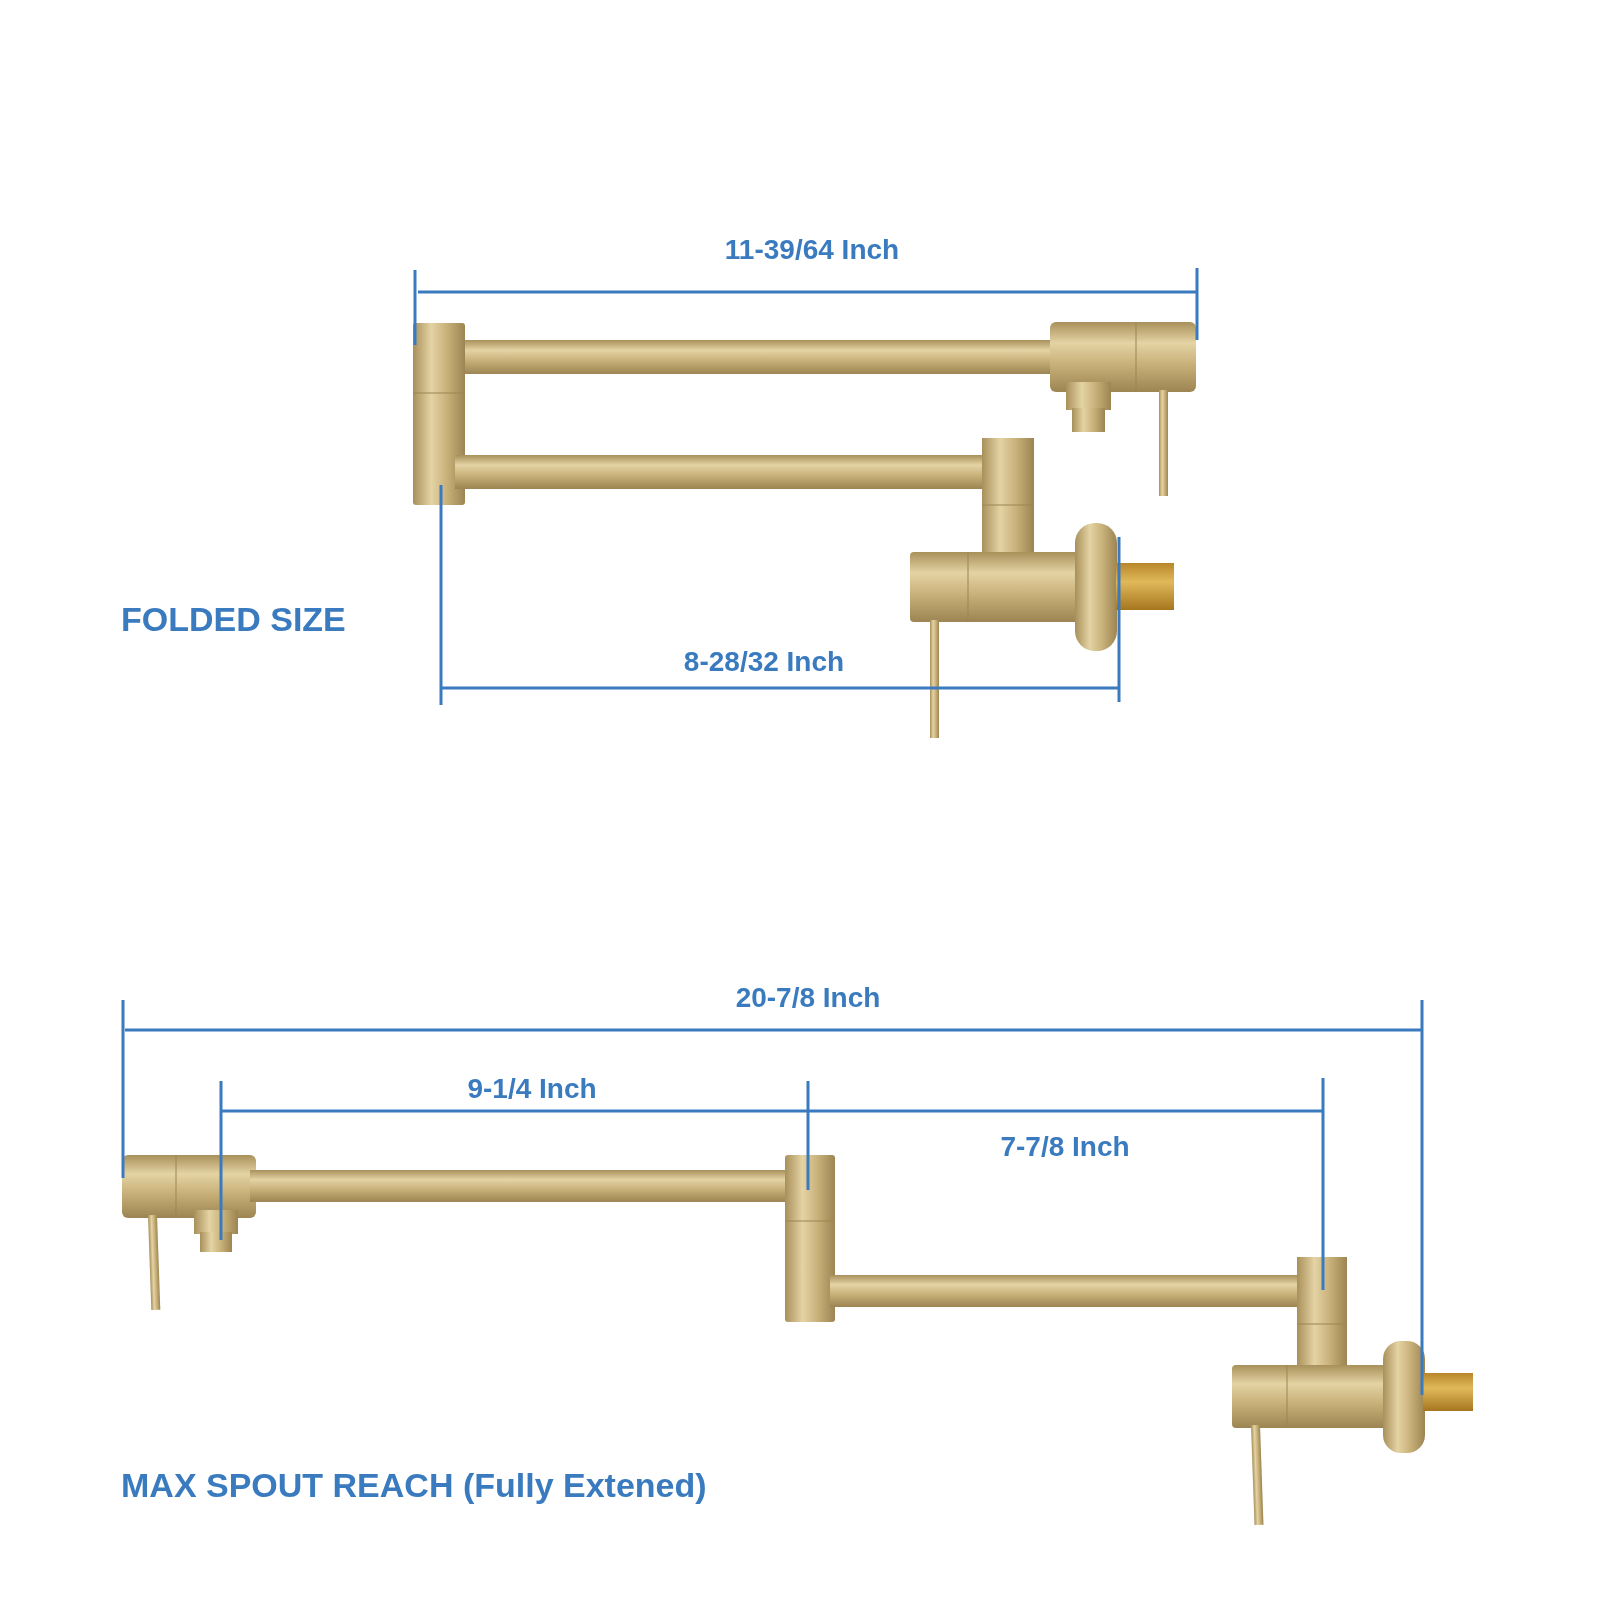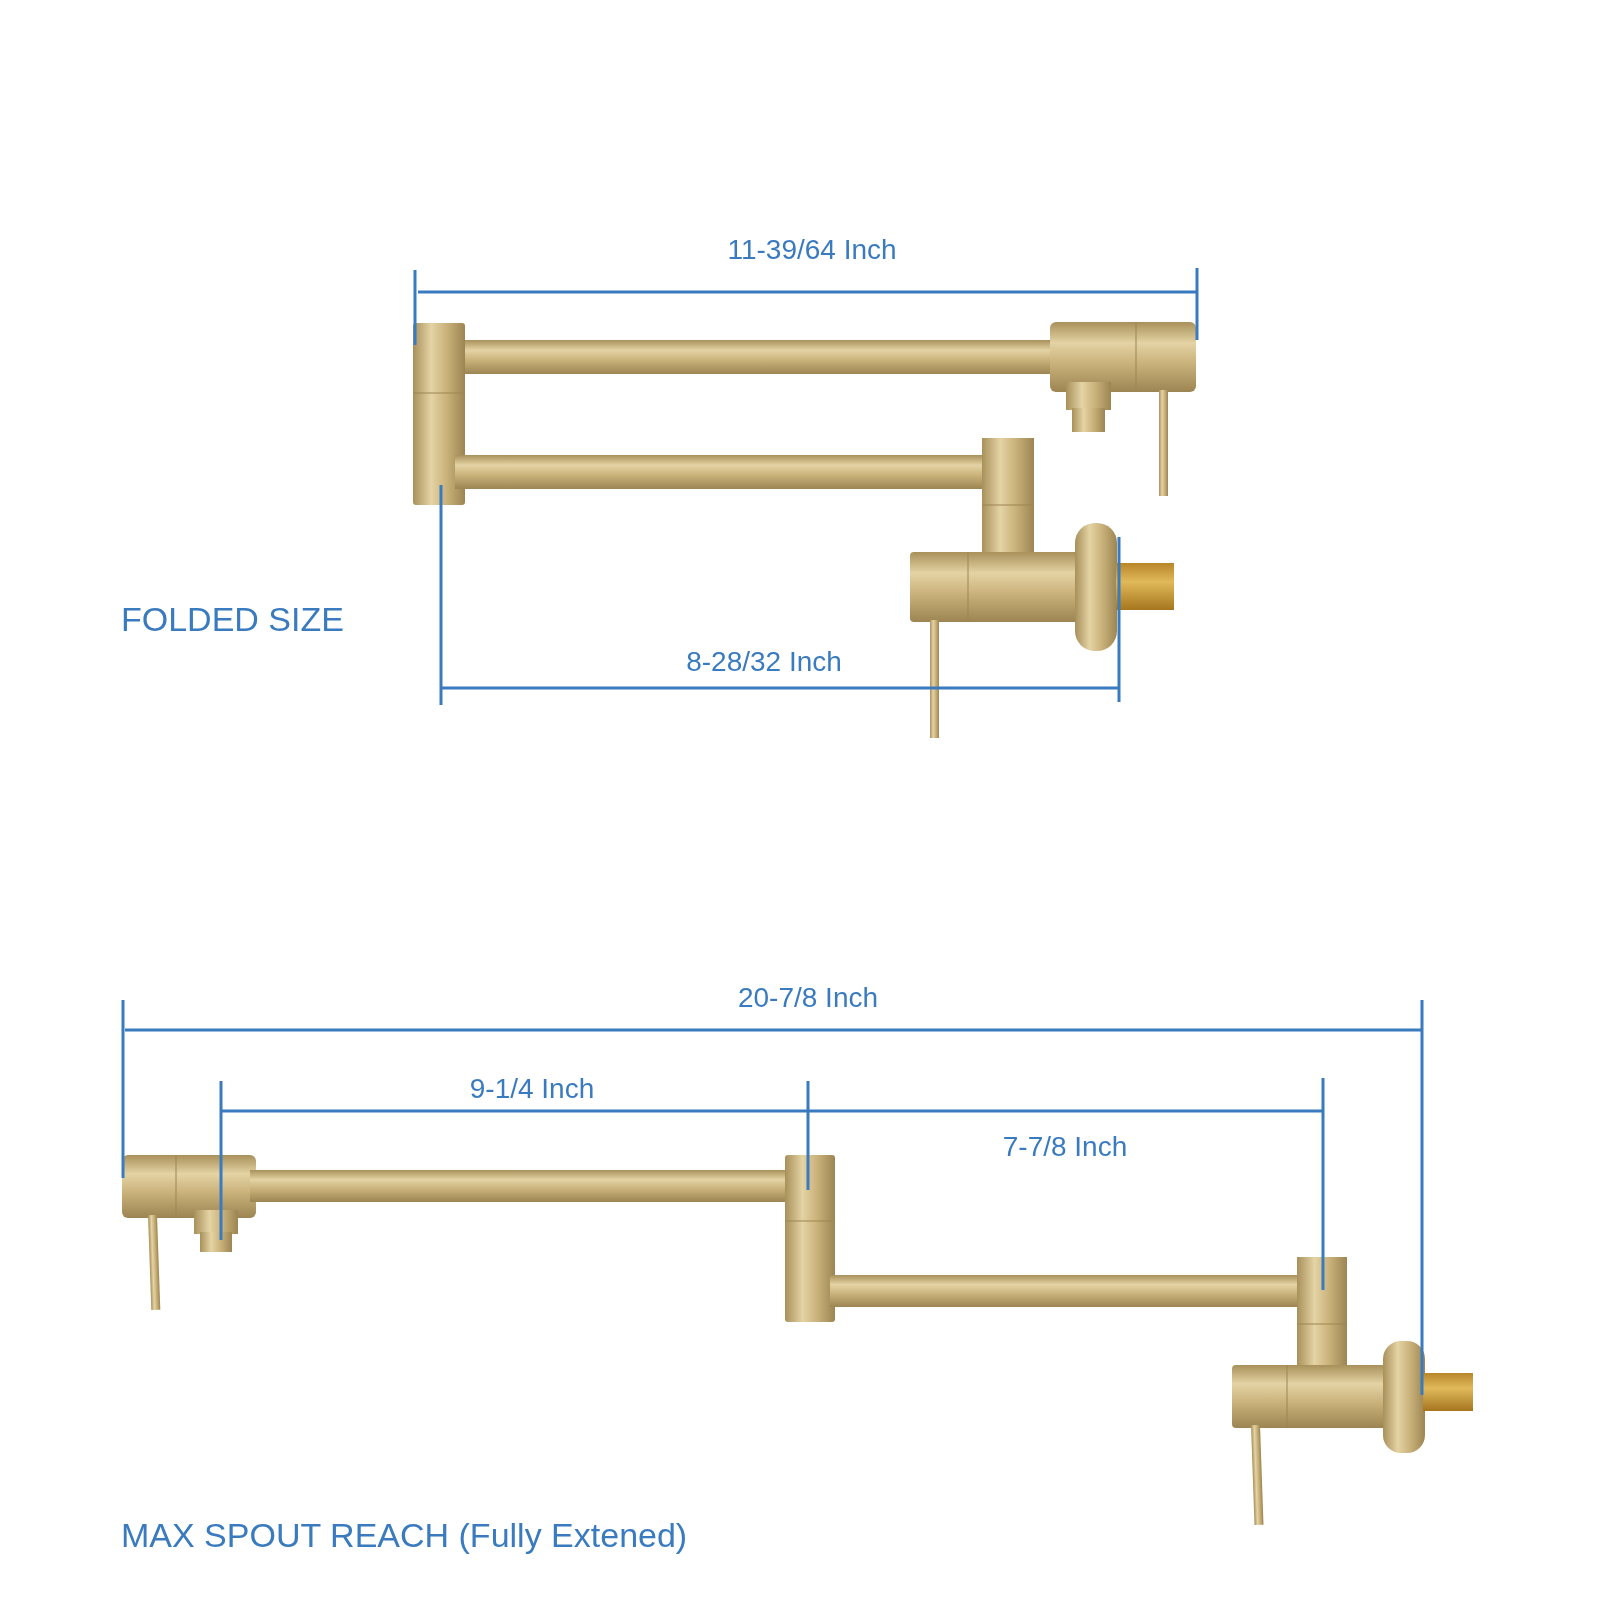--- a/index.html
+++ b/index.html
@@ -1,17 +1,17 @@
 <!DOCTYPE html>
 <html><head>
 <meta charset="utf-8">
 <style>
   html, body { margin:0; padding:0; background:#ffffff; }
   body { width:1600px; height:1600px; position:relative; overflow:hidden; font-family:"Liberation Sans", sans-serif; }
-  .label { position:absolute; color:#3a7bbf; font-weight:normal; white-space:nowrap; }
+  .label { position:absolute; color:#3a7bbf; font-weight:bold; white-space:nowrap; }
   .dim { font-size:28px; transform:translateX(-50%); }
   .heading { font-size:34px; }
   svg.art { position:absolute; left:0; top:0; }
 </style>
 </head>
 <body>
 
 <svg class="art" width="1600" height="1600" viewBox="0 0 1600 1600">
   <defs>
     <linearGradient id="pipeH" x1="0" y1="0" x2="0" y2="1">
@@ -113,13 +113,13 @@
   </g>
 </svg>
 
 <div class="label dim" style="left:812px; top:234px;">11-39/64 Inch</div>
 <div class="label dim" style="left:764px; top:646px;">8-28/32 Inch</div>
 <div class="label heading" style="left:121px; top:600px;">FOLDED SIZE</div>
 
 <div class="label dim" style="left:808px; top:982px;">20-7/8 Inch</div>
 <div class="label dim" style="left:532px; top:1073px;">9-1/4 Inch</div>
 <div class="label dim" style="left:1065px; top:1131px;">7-7/8 Inch</div>
-<div class="label heading" style="left:121px; top:1516px;">MAX SPOUT REACH (Fully Extened)</div>
+<div class="label heading" style="left:121px; top:1466px;">MAX SPOUT REACH (Fully Extened)</div>
 
 </body></html>

